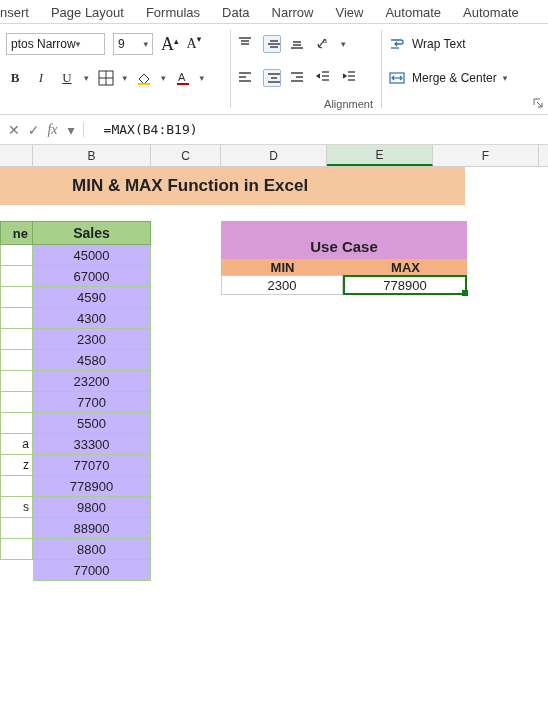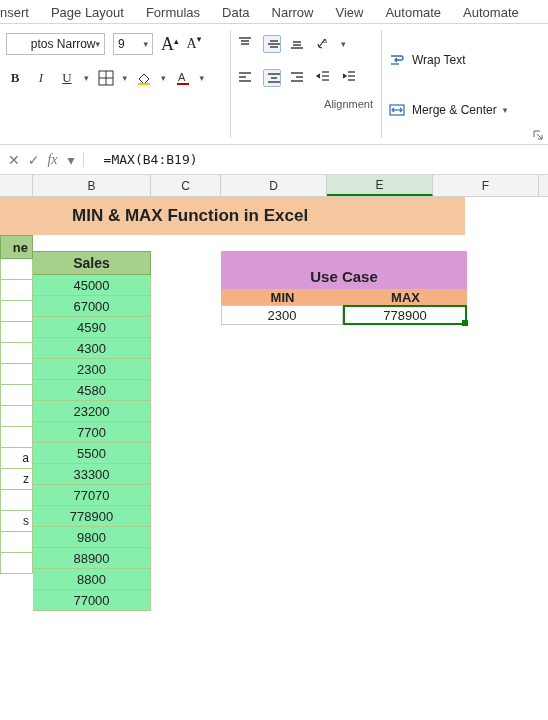--- a/index.html
+++ b/index.html
@@ -9,31 +9,31 @@
   .menu { height: 24px; display: flex; align-items: center; gap: 22px; padding-left: 0; font-size: 13px; color: #444; border-bottom: 1px solid #d7d7d7; padding-top:2px;text-align:center;}
   .menu span { cursor: default; }
 
   
   .ribbon { display: flex; border-bottom: 1px solid #d7d7d7; }
   .rib-group { display:flex; flex-direction:column; }
   .rib-rows { display:flex; flex-direction:column; padding:6px 10px 4px 6px; gap:6px; }
   .rib-row { display:flex; align-items:center; gap:8px; height:28px;}
   .rib-label { font-size:11px; color:#555; text-align:center; padding:2px 0 4px; position:relative;}
   .rib-sep { width:1px; background:#d7d7d7; margin: 6px 0;}
-  .fontname { width:99px; height:22px; border:1px solid #bfbfbf; font-size:12px; padding:0 4px; display:flex; align-items:center; justify-content:flex-end;}
+  .fontname { width:99px; height:22px; border:1px solid #bfbfbf; font-size:12px; padding:0 4px; display:flex; align-items:center; justify-content:flex-start;}
   .fontsize { width:40px; height:22px; border:1px solid #bfbfbf; font-size:12px; padding:0 4px; display:flex; align-items:center; justify-content:space-between;}
   .caret { font-size:9px; color:#555;}
   .bigA { font-family: "Times New Roman", serif; font-size:18px; display:inline-flex; align-items:baseline;}
   .bigA sup{font-size:9px; position:relative; top:-6px;}
   .ico { width:18px; height:18px; display:flex; align-items:center; justify-content:center; font-size:13px; color:#333;}
   .ico svg{width:16px;height:16px;}
   .boxed { border:1px solid #9ab6d3; background:#eef4fa; border-radius:2px; padding:0 2px;}
   .align-ico{width:18px;height:18px;}
   .align-ico svg{width:16px;height:16px;stroke:#333;}
-  .wrap-merge{font-size:12px; display:flex; align-items:center; gap:6px;margin-top:16px;}
+  .wrap-merge{font-size:12px; display:flex; align-items:center; gap:6px;}
   .dlg-launch{position:absolute; right:4px; bottom:3px; width:12px;height:12px;}
   .dlg-launch svg{width:12px;height:12px;stroke:#666;fill:none;}
 
   
   .fbar { display:flex; align-items:center; height:30px; border-bottom:1px solid #d7d7d7; font-size:13px;}
   .fbar .btns{display:flex; align-items:center; gap:8px; padding:0 8px;}
   .fbar .btns span{color:#777; font-size:14px;}
   .fx{font-style:italic; font-family:"Times New Roman",serif;}
   .fbar .caret{margin-left:2px;}
   .fbar .formula{border-left:1px solid #d7d7d7; padding:0 20px; font-family:Consolas, monospace; font-size:13px; flex:1;}
@@ -46,27 +46,27 @@
   .cB{width:118px;}
   .cC{width:70px;}
   .cD{width:106px;}
   .cE{width:106px;}
   .cF{width:106px;}
   .colheads .sel{background:#d8e8d8; border-bottom:2px solid #0f7b0f;}
 
   .sheet{position:relative;}
   .titlebar{position:absolute; left:0; top:0; height:38px; width:465px; background:#f4c7a1; display:flex; align-items:center; font-weight:700; font-size:17px; color:#222; padding-left:72px;}
   
-  .names-col{position:absolute; left:0; top:38px; width:33px;}
+  .names-col{position:absolute; left:0; top:54px; width:33px;}
   .names-head{height:24px; background:#a8d08d; border:1px solid #7fae63; display:flex; align-items:center; justify-content:flex-end; padding-right:4px; font-weight:700; font-size:13px;}
   .names-cell{height:21px; border:1px solid #a8d08d; border-top:none; background:#fff; font-size:12px; display:flex; align-items:center; justify-content:flex-end; padding-right:3px; overflow:hidden;}
 
   .sales-col{position:absolute; left:33px; top:54px; width:118px;}
   .sales-head{height:24px; background:#a8d08d; border:1px solid #7fae63; border-left:none; display:flex; align-items:center; justify-content:center; font-weight:700; font-size:14px;}
-  .sales-cell{height:21px; border:1px solid #a8d08d; border-top:none; border-left:none; background:#86efac; display:flex; align-items:center; justify-content:center; font-size:13px;}
+  .sales-cell{height:21px; border:1px solid #a8d08d; border-top:none; border-left:none; background:#c4b5fd; display:flex; align-items:center; justify-content:center; font-size:13px;}
 
   .usecase{position:absolute; left:221px; top:54px; width:246px;}
   .uc-head{height:38px; background:#d89bd8; display:flex; align-items:flex-end; justify-content:center; font-weight:700; font-size:15px; padding-bottom:4px;}
   .uc-sub{display:flex; height:16px;}
   .uc-sub div{flex:1; background:#f4b183; display:flex; align-items:center; justify-content:center; font-weight:700; font-size:13px;}
   .uc-row{display:flex; height:20px;}
   .uc-row div{flex:1; border:1px solid #ccc; display:flex; align-items:center; justify-content:center; font-size:13px; background:#fff;}
   .uc-row .active{border:2px solid #0f7b0f; position:relative;}
   .uc-row .active::after{content:""; position:absolute; right:-3px; bottom:-3px; width:6px; height:6px; background:#0f7b0f;}
 </style>

